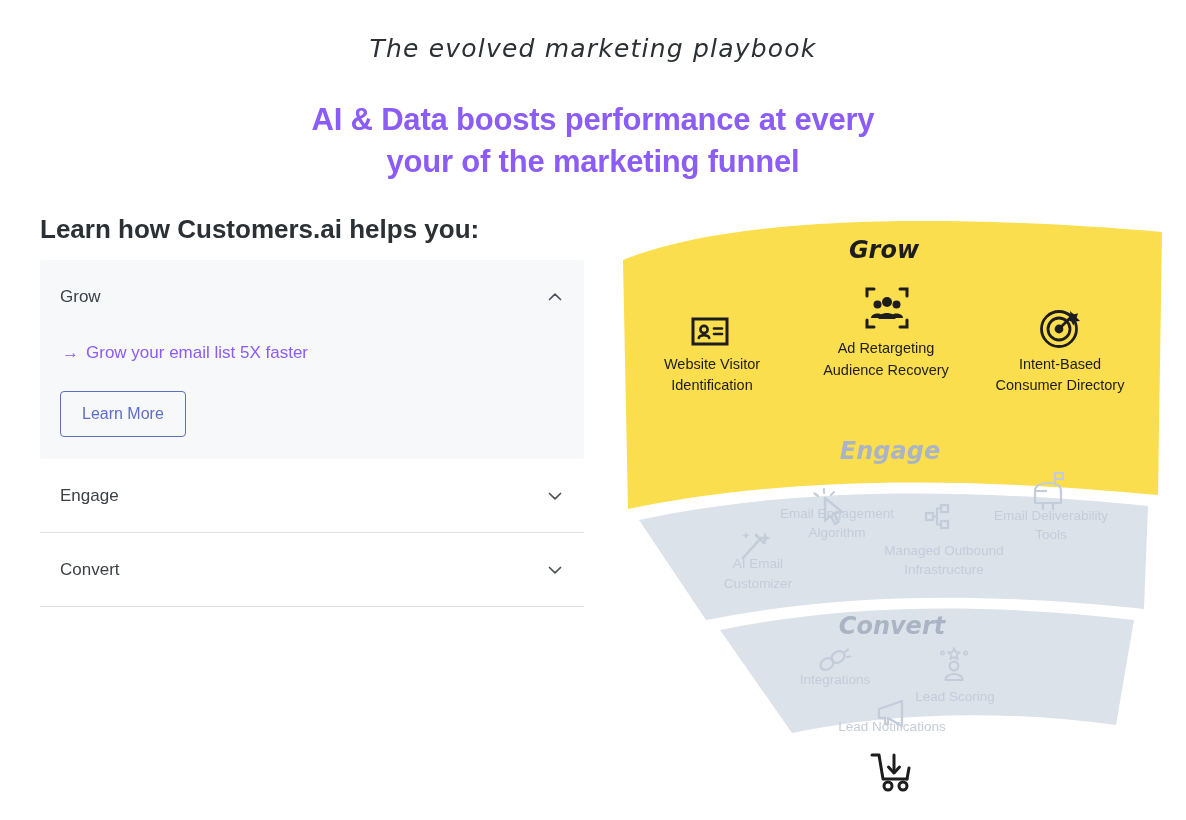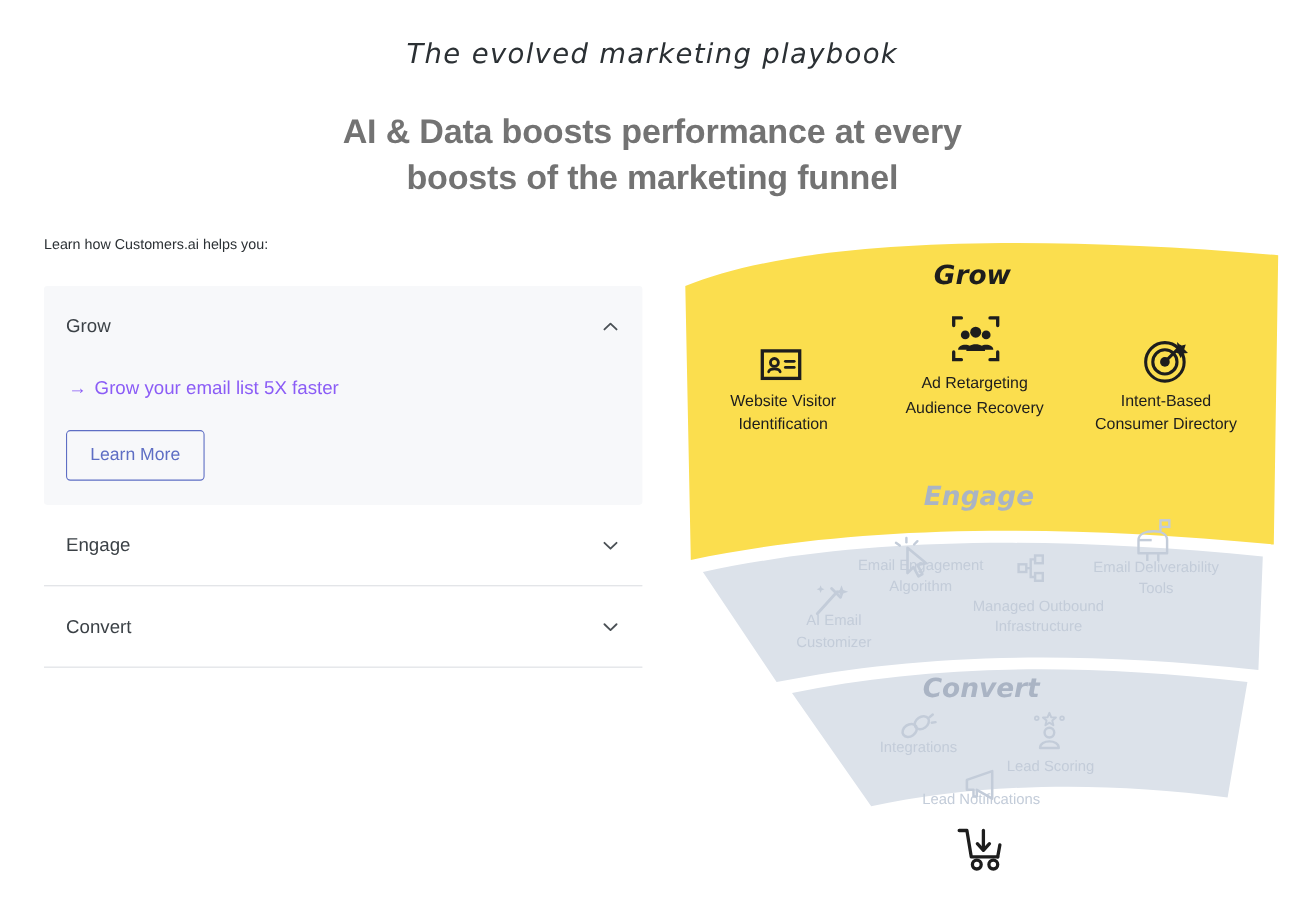--- a/index.html
+++ b/index.html
@@ -23,27 +23,27 @@
     letter-spacing: 1.2px;
     color: #2b3034;
   }
   .headline {
     position: absolute; left: 243px; top: 78px; width: 700px;
     text-align: center;
     font-size: 31px;
     font-weight: bold;
     line-height: 42px;
     letter-spacing: -0.2px;
-    color: #737373;
+    color: #8b5cf6;
   }
 
   
   .lead {
     position: absolute; left: 40px; top: 214px;
-    font-size: 13px; font-weight: normal; color: #2b3034;
+    font-size: 26px; font-weight: bold; color: #2b3034;
   }
   .accordion { position: absolute; left: 40px; top: 260px; width: 544px; }
 
   .acc-panel {
     background: #f7f8fa;
     border-radius: 3px;
     padding: 0 20px 22px 20px;
   }
   .acc-head {
     display: flex; align-items: center; justify-content: space-between;
@@ -91,21 +91,21 @@
   .item-dim { font-size: 13.5px; fill: #c3ccd9; font-family: "Liberation Sans", sans-serif; }
 </style>
 </head>
 <body>
 
 <div id="page">
 
   <div class="eyebrow">The evolved marketing playbook</div>
   <h1 class="headline">
     <span>AI &amp; Data boosts performance at every</span><br>
-    <span>boosts of the marketing funnel</span>
+    <span>your of the marketing funnel</span>
   </h1>
 
   <div class="lead">Learn how Customers.ai helps you:</div>
 
   <div class="accordion">
 
     <div class="acc-panel">
       <div class="acc-head">
         <span class="acc-title">Grow</span>
         <span class="chev">

